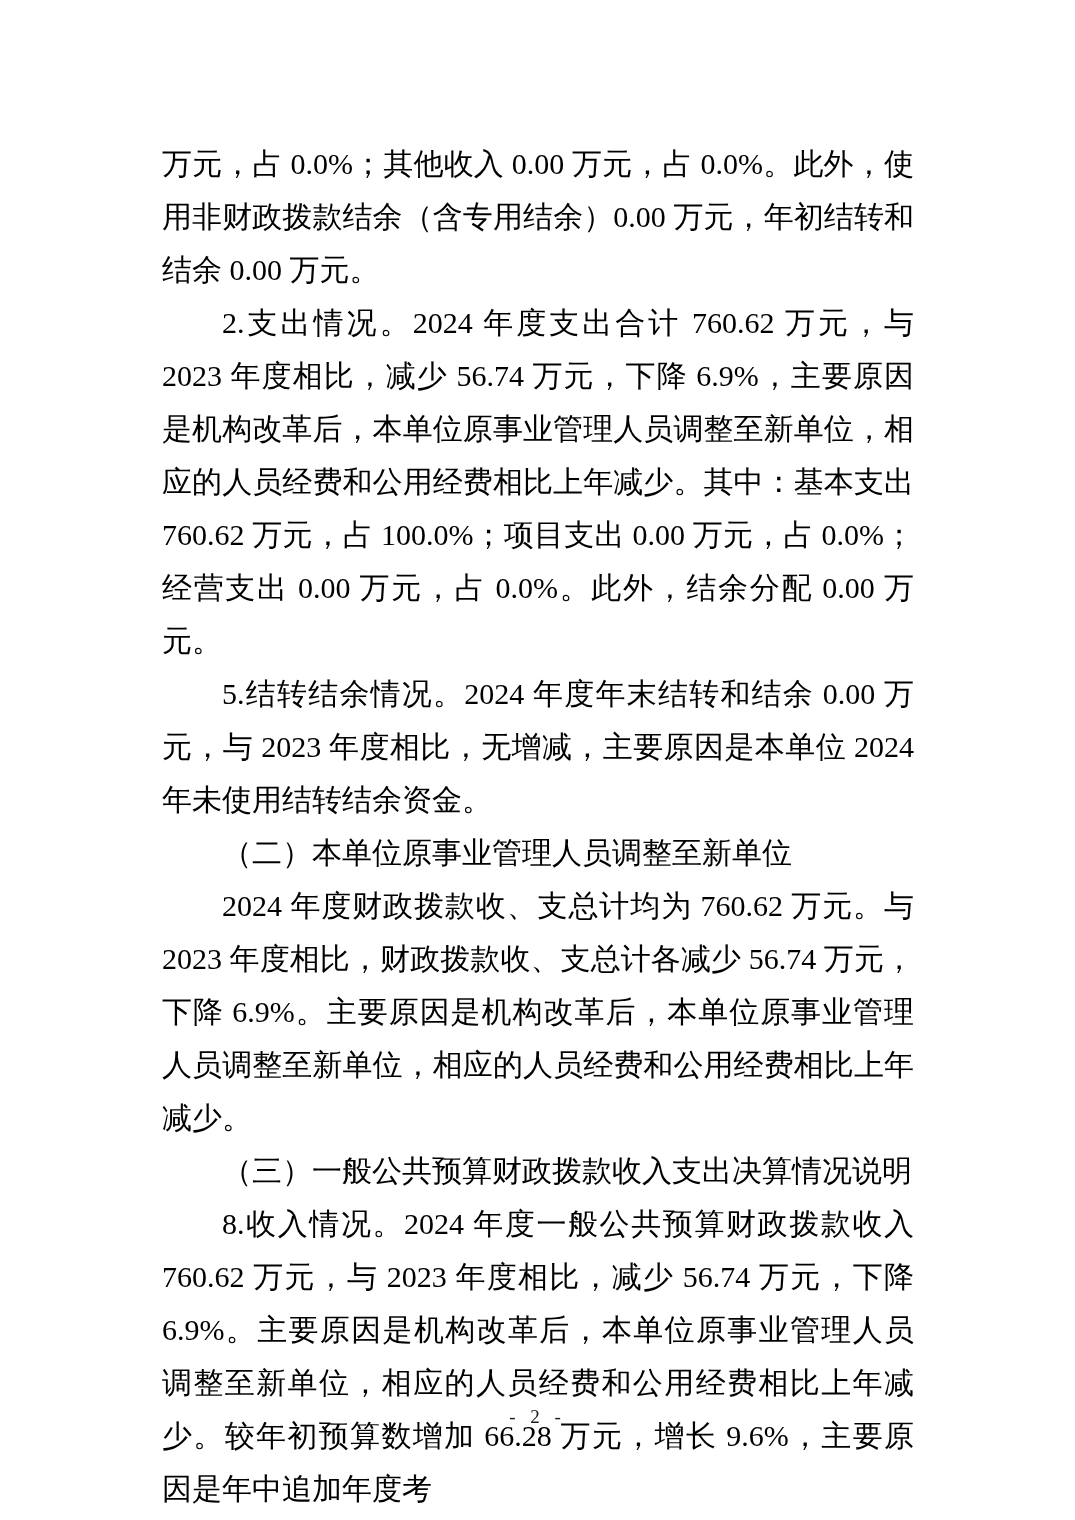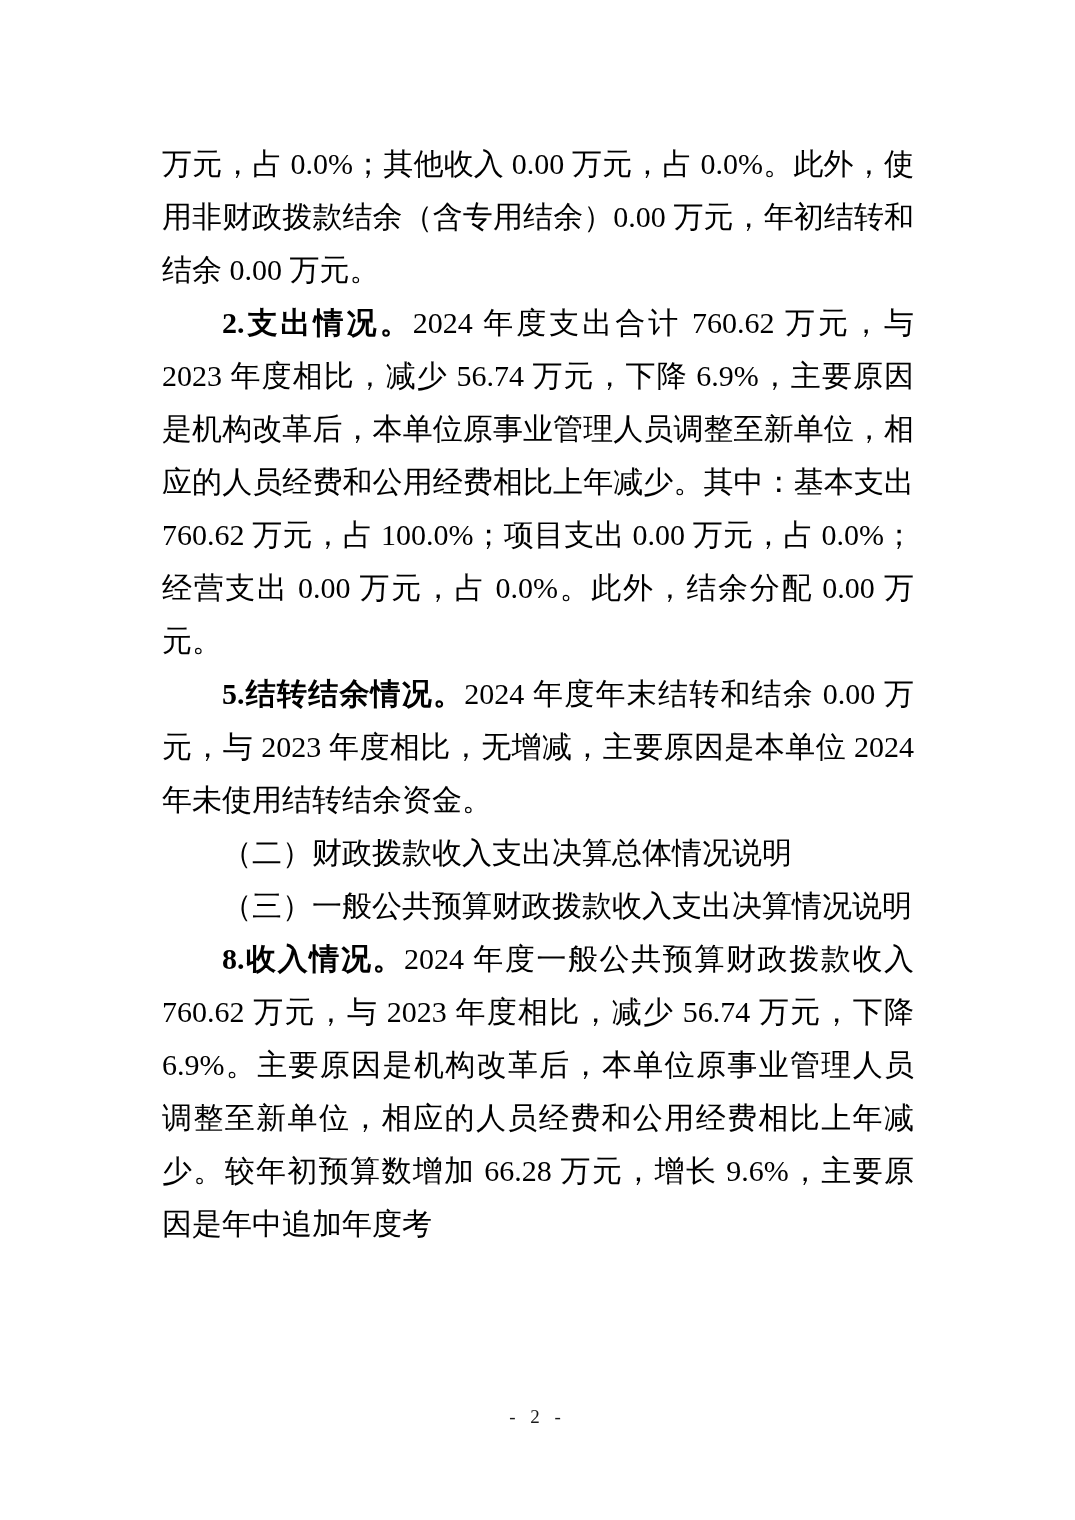--- a/index.html
+++ b/index.html
@@ -27,21 +27,21 @@
     text-justify: inter-ideograph;
   }
   .doc p {
     margin: 0;
     padding: 0;
   }
   .doc p.indent {
     text-indent: 2em;
   }
   .lead-bold {
-    font-weight: bold;
+    font-weight: normal;
   }
   .heading {
     
     font-weight: normal;
   }
   .page-num {
     position: absolute;
     left: 0;
     right: 0;
     top: 1406px;
@@ -52,18 +52,19 @@
   }
 </style>
 </head>
 <body>
 
 <div class="page">
   <div class="doc" id="doc-body">
       <p class="body"><span class="text-run">万元，占 0.0%；其他收入 0.00 万元，占 0.0%。此外，使用非财政拨款结余（含专用结余）0.00 万元，年初结转和结余 0.00 万元。</span></p>
       <p class="body indent"><span class="lead-bold">2.支出情况。</span><span class="text-run">2024 年度支出合计 760.62 万元，与 2023 年度相比，减少 56.74 万元，下降 6.9%，主要原因是机构改革后，本单位原事业管理人员调整至新单位，相应的人员经费和公用经费相比上年减少。其中：基本支出 760.62 万元，占 100.0%；项目支出 0.00 万元，占 0.0%；经营支出 0.00 万元，占 0.0%。此外，结余分配 0.00 万元。</span></p>
       <p class="body indent"><span class="lead-bold">5.结转结余情况。</span><span class="text-run">2024 年度年末结转和结余 0.00 万元，与 2023 年度相比，无增减，主要原因是本单位 2024 年未使用结转结余资金。</span></p>
-      <p class="heading indent"><span class="text-run">（二）财政拨款收入支出决算总体情况说明</span></p>
+      <p class="heading indent"><span class="text-run">（二）本单位原事业管理人员调整至新单位</span></p>
+      <p class="body indent"><span class="text-run">2024 年度财政拨款收、支总计均为 760.62 万元。与 2023 年度相比，财政拨款收、支总计各减少 56.74 万元，下降 6.9%。主要原因是机构改革后，本单位原事业管理人员调整至新单位，相应的人员经费和公用经费相比上年减少。</span></p>
       <p class="heading indent"><span class="text-run">（三）一般公共预算财政拨款收入支出决算情况说明</span></p>
       <p class="body indent"><span class="lead-bold">8.收入情况。</span><span class="text-run">2024 年度一般公共预算财政拨款收入 760.62 万元，与 2023 年度相比，减少 56.74 万元，下降 6.9%。主要原因是机构改革后，本单位原事业管理人员调整至新单位，相应的人员经费和公用经费相比上年减少。较年初预算数增加 66.28 万元，增长 9.6%，主要原因是年中追加年度考</span></p>
     </div>
   <div class="page-num">- 2 -</div>
 </div>
 
 </body></html>

